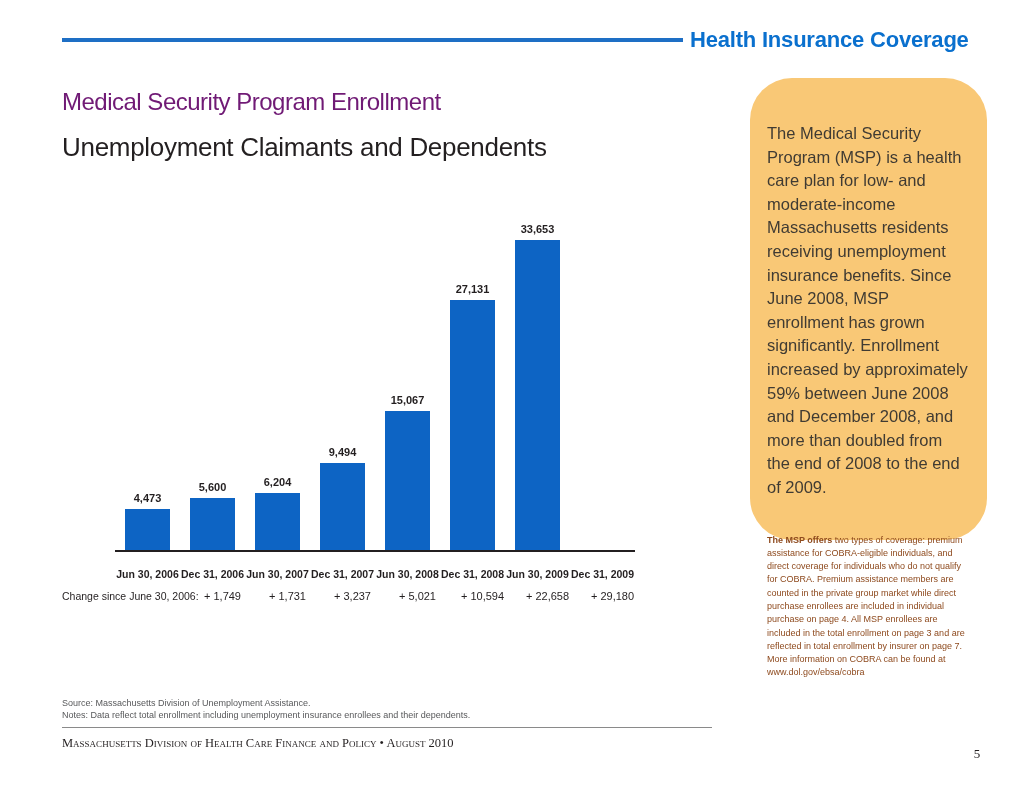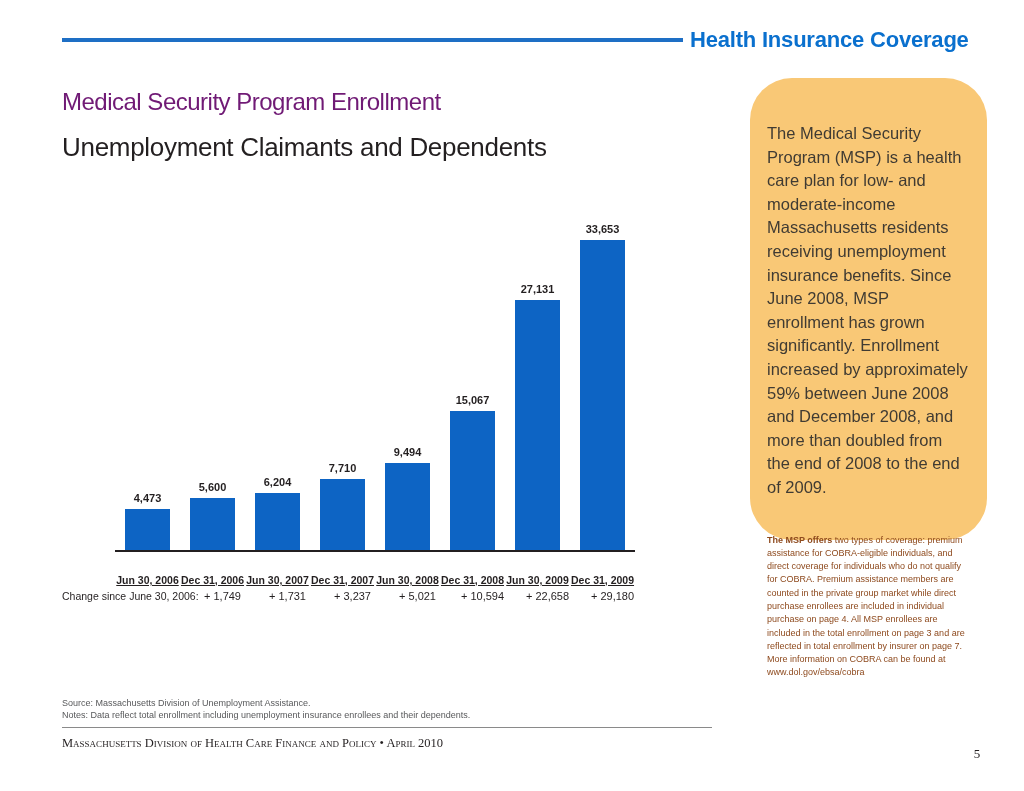--- a/index.html
+++ b/index.html
@@ -25,21 +25,21 @@
   }
   
   .chart{position:absolute;left:115px;top:210px;width:520px;}
   .chart-slots{
     display:grid;grid-template-columns:repeat(8,1fr);align-items:end;
     height:340px;border-bottom:2px solid #231F20;
   }
   .chart-slot{display:flex;flex-direction:column;align-items:center;justify-content:flex-end;}
   .bar-value{font-size:11px;font-weight:bold;margin-bottom:5px;white-space:nowrap;color:#231F20;text-align:center;}
   .bar{width:45px;}
-  .x-labels{display:grid;grid-template-columns:repeat(8,1fr);margin-top:22px;text-decoration:underline;}
+  .x-labels{display:grid;grid-template-columns:repeat(8,1fr);margin-top:16px;}
   .x-label{font-size:10.5px;font-weight:bold;text-align:center;white-space:nowrap;color:#231F20;}
   
   .change-label{
     position:absolute;left:62px;top:590px;font-size:10.5px;color:#231F20;white-space:nowrap;
   }
   .change-values{
     position:absolute;left:125px;top:590px;width:520px;
     display:grid;grid-template-columns:repeat(8,1fr);
   }
   .change-cell{font-size:11px;text-align:center;white-space:nowrap;color:#231F20;}
@@ -88,24 +88,20 @@
         </div>
         <div class="chart-slot">
           <div class="bar-value">5,600</div>
           <div class="bar" style="height: 52px; background: rgb(13, 100, 196);"></div>
         </div>
         <div class="chart-slot">
           <div class="bar-value">6,204</div>
           <div class="bar" style="height: 57px; background: rgb(13, 100, 196);"></div>
         </div>
         <div class="chart-slot">
-          <div class="bar-value">7,710</div>
-          <div class="bar" style="height: 71px; background: rgb(13, 100, 196);"></div>
-        </div>
-        <div class="chart-slot">
           <div class="bar-value">9,494</div>
           <div class="bar" style="height: 87px; background: rgb(13, 100, 196);"></div>
         </div>
         <div class="chart-slot">
           <div class="bar-value">15,067</div>
           <div class="bar" style="height: 139px; background: rgb(13, 100, 196);"></div>
         </div>
         <div class="chart-slot">
           <div class="bar-value">27,131</div>
           <div class="bar" style="height: 250px; background: rgb(13, 100, 196);"></div>
@@ -138,21 +134,21 @@
       <div class="change-cell">+ 22,658</div>
       <div class="change-cell">+ 29,180</div>
     </div>
 
   <div class="notes">
     <div>Source: Massachusetts Division of Unemployment Assistance.</div>
     <div>Notes: Data reflect total enrollment including unemployment insurance enrollees and their dependents.</div>
   </div>
 
   <div class="footer-rule"></div>
-  <div class="footer-text">Massachusetts Division of Health Care Finance and Policy • April 2010</div>
+  <div class="footer-text">Massachusetts Division of Health Care Finance and Policy • August 2010</div>
   <div class="page-number">5</div>
 
   <div class="sidebar">
     <div class="sidebar-main">The Medical Security Program (MSP) is a health care plan for low- and moderate-income Massachusetts residents receiving unemployment insurance benefits. Since June 2008, MSP enrollment has grown significantly. Enrollment increased by approximately 59% between June 2008 and December 2008, and more than doubled from the end of 2008 to the end of 2009.</div>
     <div class="sidebar-note"><b>The MSP offers</b><span> two types of coverage: premium assistance for COBRA-eligible individuals, and direct coverage for individuals who do not qualify for COBRA. Premium assistance members are counted in the private group market while direct purchase enrollees are included in individual purchase on page 4. All MSP enrollees are included in the total enrollment on page 3 and are reflected in total enrollment by insurer on page 7. More information on COBRA can be found at www.dol.gov/ebsa/cobra</span></div>
   </div>
 
 </div>
 
 </body></html>

